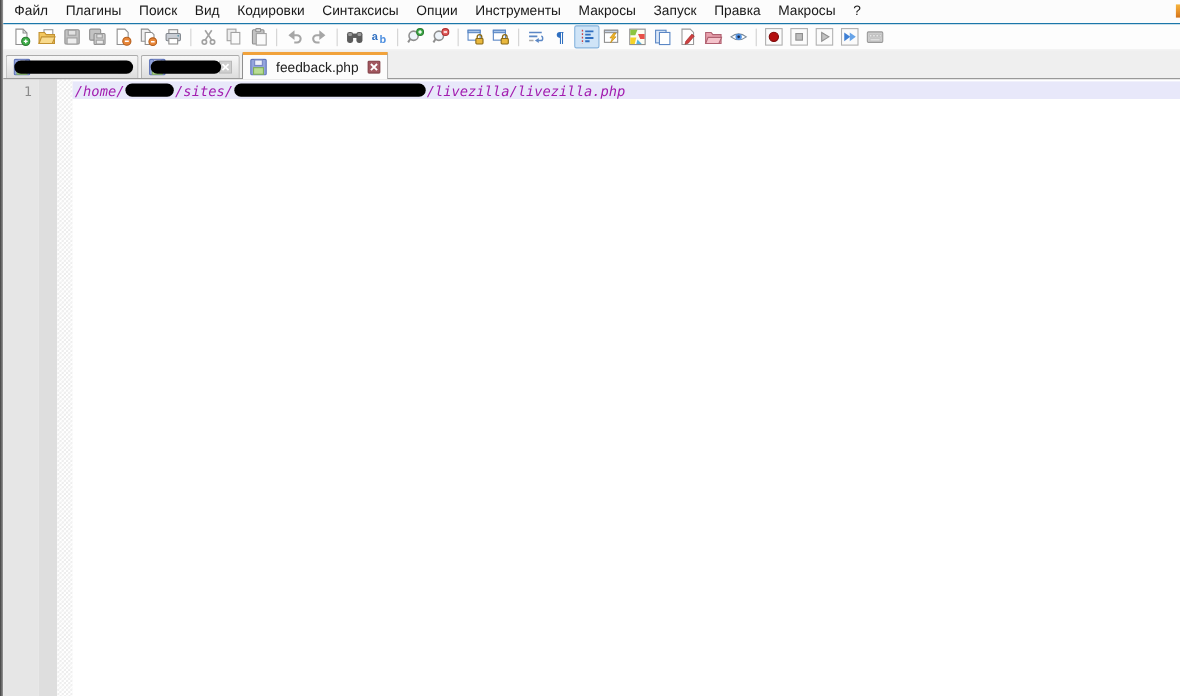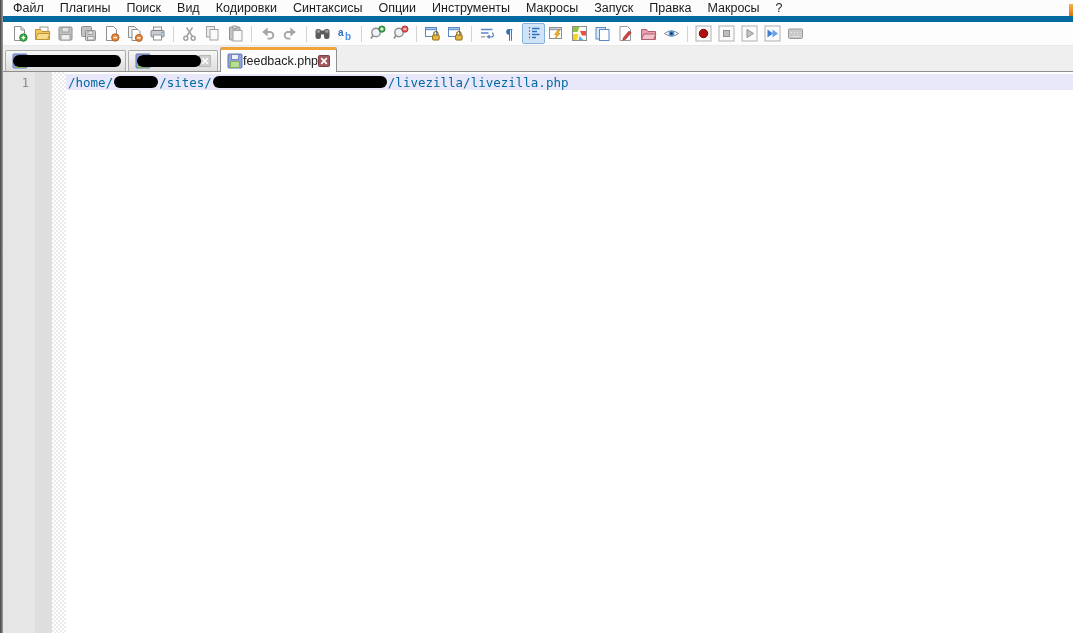--- a/index.html
+++ b/index.html
@@ -4,39 +4,39 @@
 <style>
   * { margin:0; padding:0; box-sizing:border-box; }
   html,body { width:1073px; height:633px; overflow:hidden; background:#fff;
               font-family:"Liberation Sans", sans-serif; }
   .app { display:flex; width:1073px; height:633px; }
   .win-border { width:3px; flex:0 0 3px; background:linear-gradient(90deg,#3f3f3f,#7a7a7a 60%,#9f9f9f); }
   .main { flex:1; display:flex; flex-direction:column; min-width:0; }
 
   
   .menubar { height:22px; flex:0 0 22px; display:flex; align-items:center;
-             background:#fcfcfc; border-bottom:6px solid #0369a1; padding-left:2px;
+             background:#fcfcfc; border-bottom:1px solid #0369a1; padding-left:2px;
              font-size:12.5px; color:#1a1a1a; position:relative; }
   .menu-item { padding:2px 8px 3px; cursor:default; }
   .artifact { position:absolute; right:0; top:4px; width:4px; height:12px;
               background:linear-gradient(#f6b53d,#e7922b 55%,#d2731c); }
 
   
   .toolbar { height:24px; flex:0 0 24px; display:flex; align-items:center;
              background:#fdfdfd; border-bottom:1px solid #e9e9e9; padding-left:5px; }
   .tbtn { width:23px; height:21px; display:flex; align-items:center; justify-content:center;
           border:1px solid transparent; border-radius:2px; }
   .tbtn.active { background:#cfe4f7; border-color:#86b3dc; }
   .tsep { width:1px; height:16px; background:#d2d2d2; margin:0 4px; flex:0 0 1px; }
   .tbtn svg { display:block; }
 
   
   .tabbar { height:26px; flex:0 0 26px; background:#efefef; border-bottom:1px solid #8f8f8f;
             display:flex; align-items:flex-end; padding-left:2px; position:relative; }
-  .tab { position:relative; height:21px; display:flex; align-items:center; gap:0;
+  .tab { position:relative; height:21px; display:flex; align-items:center; gap:8px;
          padding:0 6px; background:linear-gradient(#f7f7f7,#dddddd);
          border:1px solid #ababab; border-bottom:none; border-radius:2px 2px 0 0;
          margin-right:2px; font-size:12.5px; color:#222; }
   .tab.active { height:25px; margin-bottom:-1px; background:#fcfcfc;
                 border-color:#8f8f8f; border-top:3px solid #f1a23b; z-index:2; }
   .tab-redact { position:absolute; background:#000; height:12px; border-radius:6px; top:4px; z-index:3; }
   .tab1 { width:121px; }
   .tab2 { width:90px; }
   .tab1 .tab-redact { left:7px;  width:108px; }
   .tab2 .tab-redact { left:8px;  width:64px; }
@@ -48,22 +48,22 @@
                font-family:"DejaVu Sans Mono", monospace; font-size:12px;
                text-align:right; padding:3px 6px 0 0; line-height:16px; }
   .gutter-bm { width:17px; flex:0 0 17px; background:#dedede; }
   .gutter-fold { width:14px; flex:0 0 14px; background-color:#fff;
       background-image:
         linear-gradient(45deg,#ececec 25%,transparent 25%,transparent 75%,#ececec 75%),
         linear-gradient(45deg,#ececec 25%,transparent 25%,transparent 75%,#ececec 75%);
       background-size:4px 4px; background-position:0 0,2px 2px; }
   .text-area { flex:1; padding-top:2px; min-width:0; }
   .code-line { height:16px; display:flex; align-items:center; white-space:pre;
-               font-family:"DejaVu Sans Mono", monospace; font-size:12.5px; color:#0369a1;
-               padding-left:2px; }
+               font-family:"DejaVu Sans Mono", monospace; font-size:12.5px; color:#a21caf;
+               padding-left:2px;font-style:italic; }
   .code-line.current { background:#e8e8fa; }
   .redact { display:inline-block; height:12px; background:#000; border-radius:6px; }
   .r1 { width:44px;  margin:0 1px; }
   .r2 { width:174px; margin:0 1px; }
 </style>
 </head>
 <body>
 
 <div class="app">
   <div class="win-border"></div>

